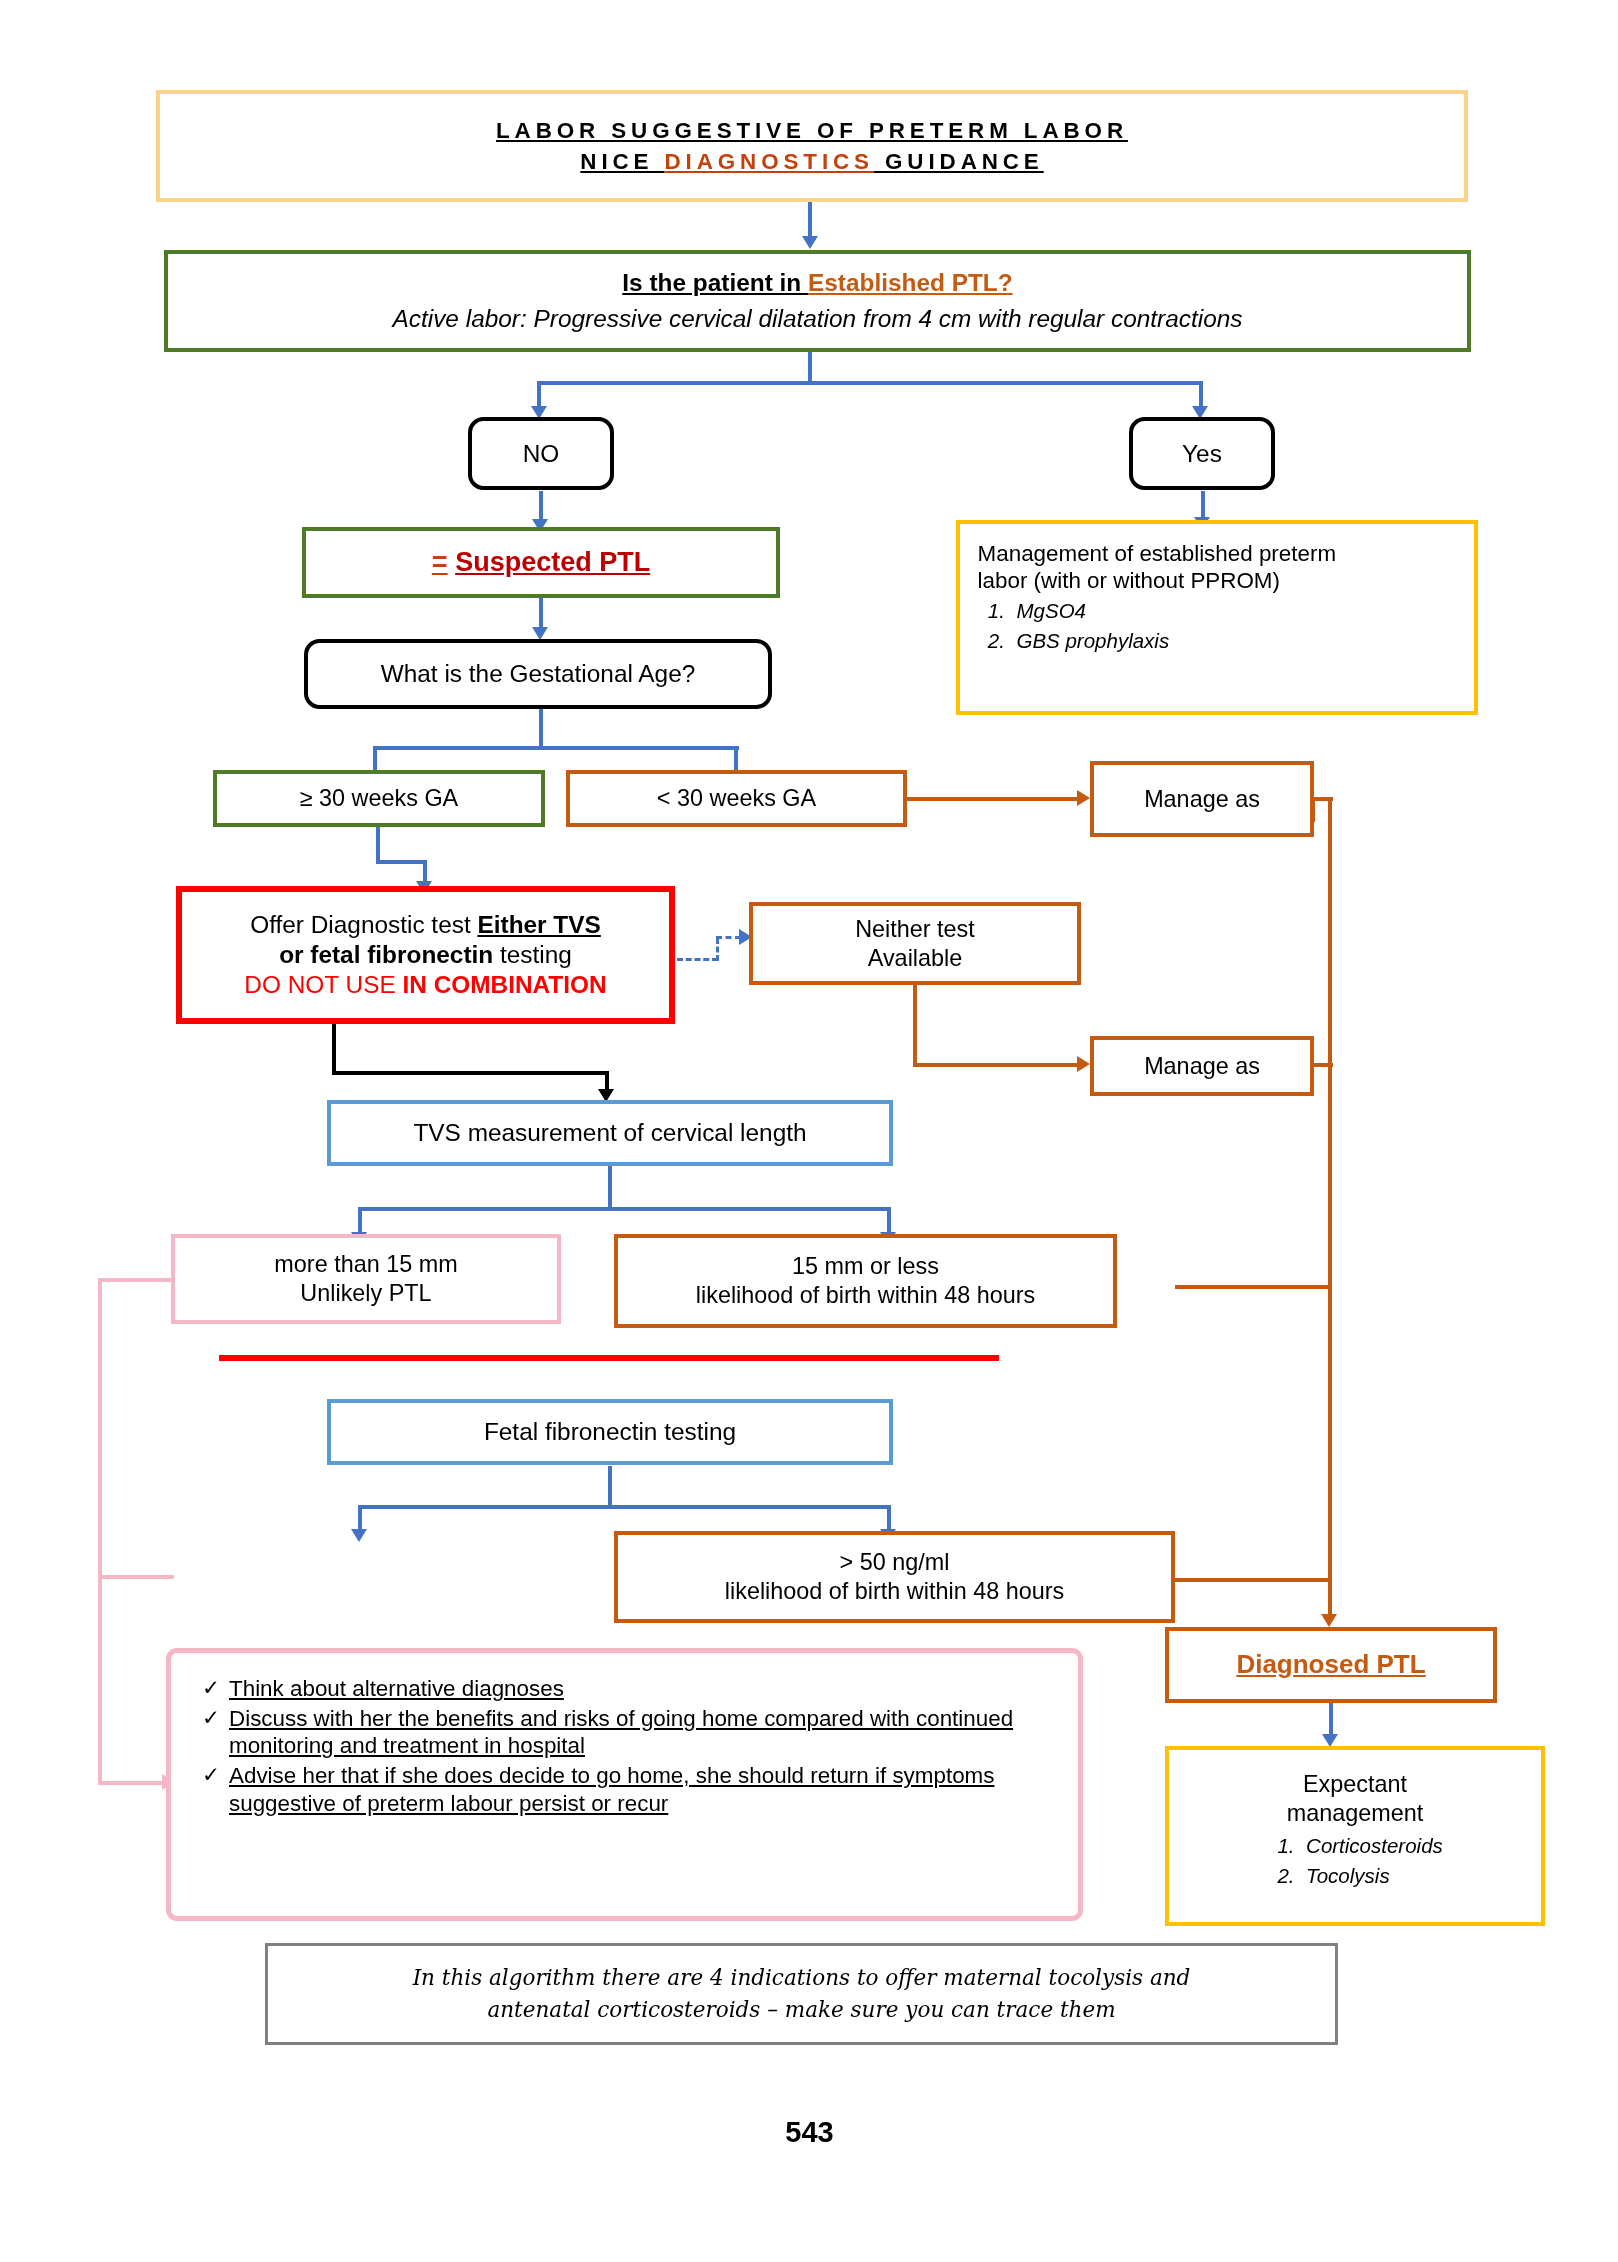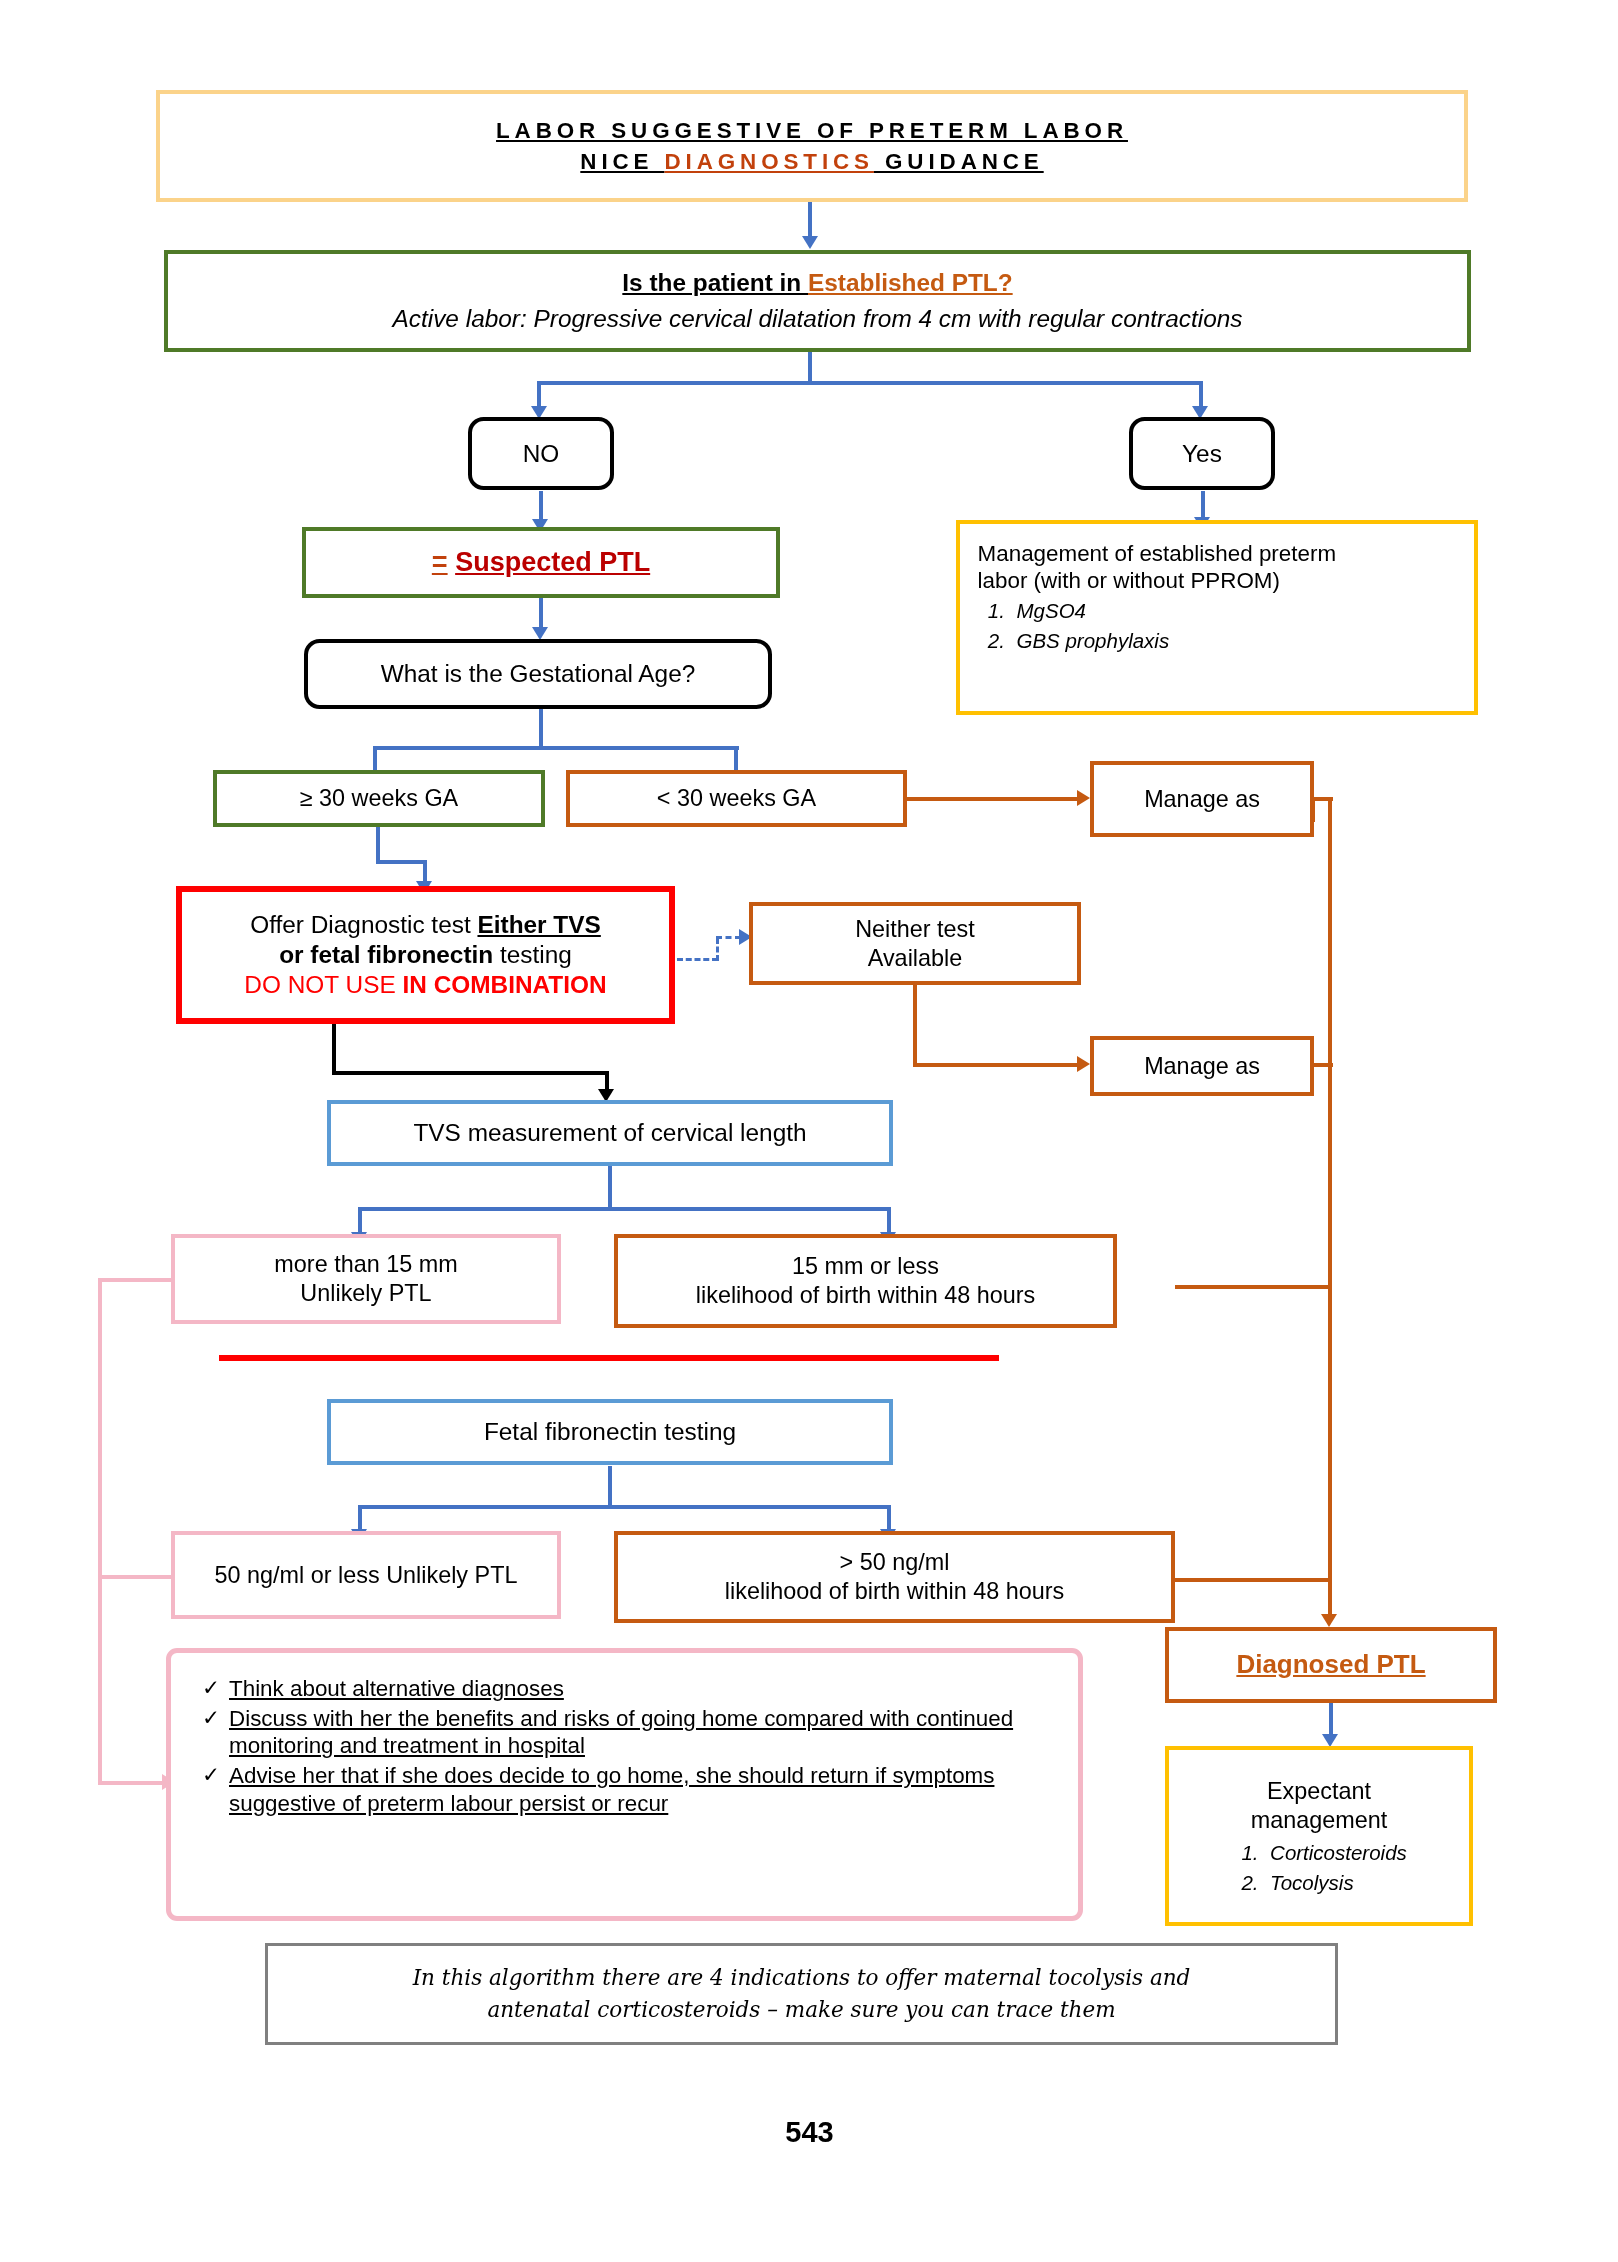--- a/index.html
+++ b/index.html
@@ -305,23 +305,20 @@
     <span>Fetal fibronectin testing</span>
   </div>
 
   <div class="ln" style="left:608px; top:1466px; width:3.9px; height:43px;"></div>
   <div class="ln" style="left:358px; top:1505px; width:532px; height:3.9px;"></div>
   <div class="ln" style="left:358px; top:1505px; width:3.9px; height:27px;"></div>
   <div class="ah down" style="left:351px; top:1529px;"></div>
   <div class="ln" style="left:887px; top:1505px; width:3.9px; height:27px;"></div>
   <div class="ah down" style="left:880px; top:1529px;"></div>
 
-  <div class="box b-pink" style="left:171px; top:1531px; width:390px; height:88px; font-size:23.4px;">
-    <span>50 ng/ml or less Unlikely PTL</span>
-  </div>
   <div class="box b-orange" style="left:614px; top:1531px; width:561px; height:92px; font-size:23.4px;">
     <div>&gt; 50 ng/ml</div>
     <div>likelihood of birth within 48 hours</div>
   </div>
 
   <div class="ln orange" style="left:1175px; top:1578px; width:156px; height:3.9px;"></div>
 
   <div class="ln pink" style="left:98px; top:1575px; width:76px; height:3.9px;"></div>
 
   <div class="box b-pink-r left" style="left:166px; top:1648px; width:917px; height:273px; padding:21.5px 27px 21.5px 29px; justify-content:flex-start;">
@@ -332,21 +329,21 @@
     </ul>
   </div>
 
   <div class="box b-orange" style="left:1165px; top:1627px; width:332px; height:76px; font-size:26px;">
     <span class="bld u brown-t">Diagnosed PTL</span>
   </div>
 
   <div class="ln" style="left:1329px; top:1703px; width:3.9px; height:35px;"></div>
   <div class="ah down" style="left:1322px; top:1734px;"></div>
 
-  <div class="box b-yellow" style="left:1165px; top:1746px; width:308px; height:180px; font-size:23.4px; justify-content:flex-start; padding-top:27px;">
+  <div class="box b-yellow" style="left:1165px; top:1746px; width:380px; height:180px; font-size:23.4px; justify-content:flex-start; padding-top:20px;">
     <div>Expectant</div>
     <div>management</div>
     <ol class="num" style="text-align:left; align-self:center; margin-top:5.9px;">
       <li>Corticosteroids</li>
       <li>Tocolysis</li>
     </ol>
   </div>
 
   <div class="box b-grey script" style="left:265px; top:1943px; width:1073px; height:102px;">
     <div>In this algorithm there are 4 indications to offer maternal tocolysis and</div>

